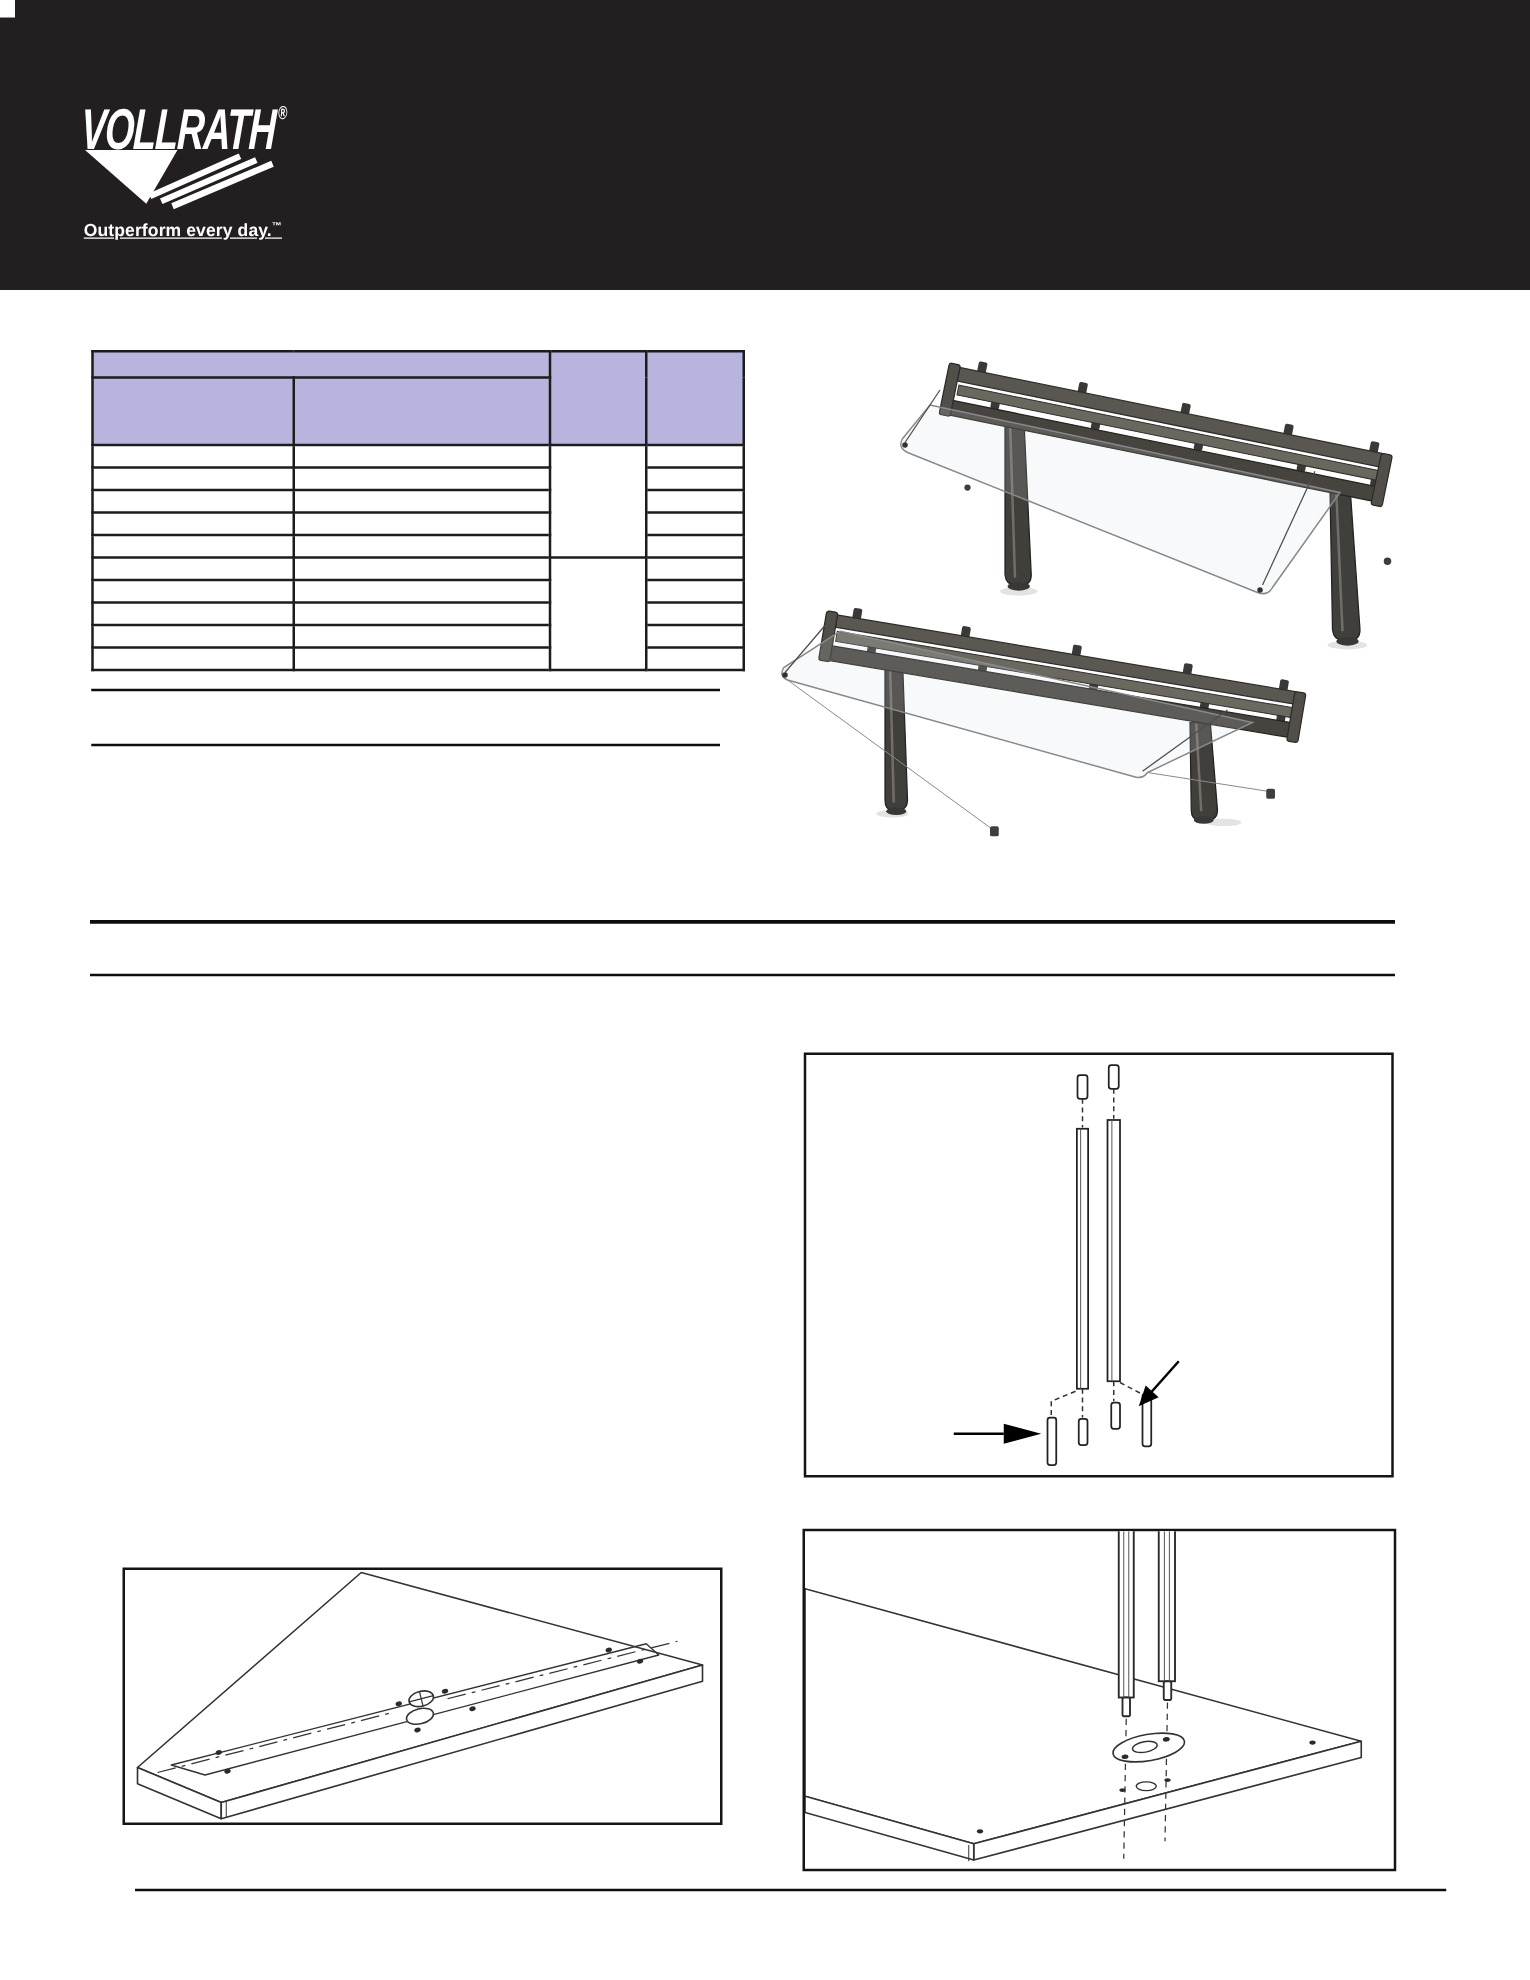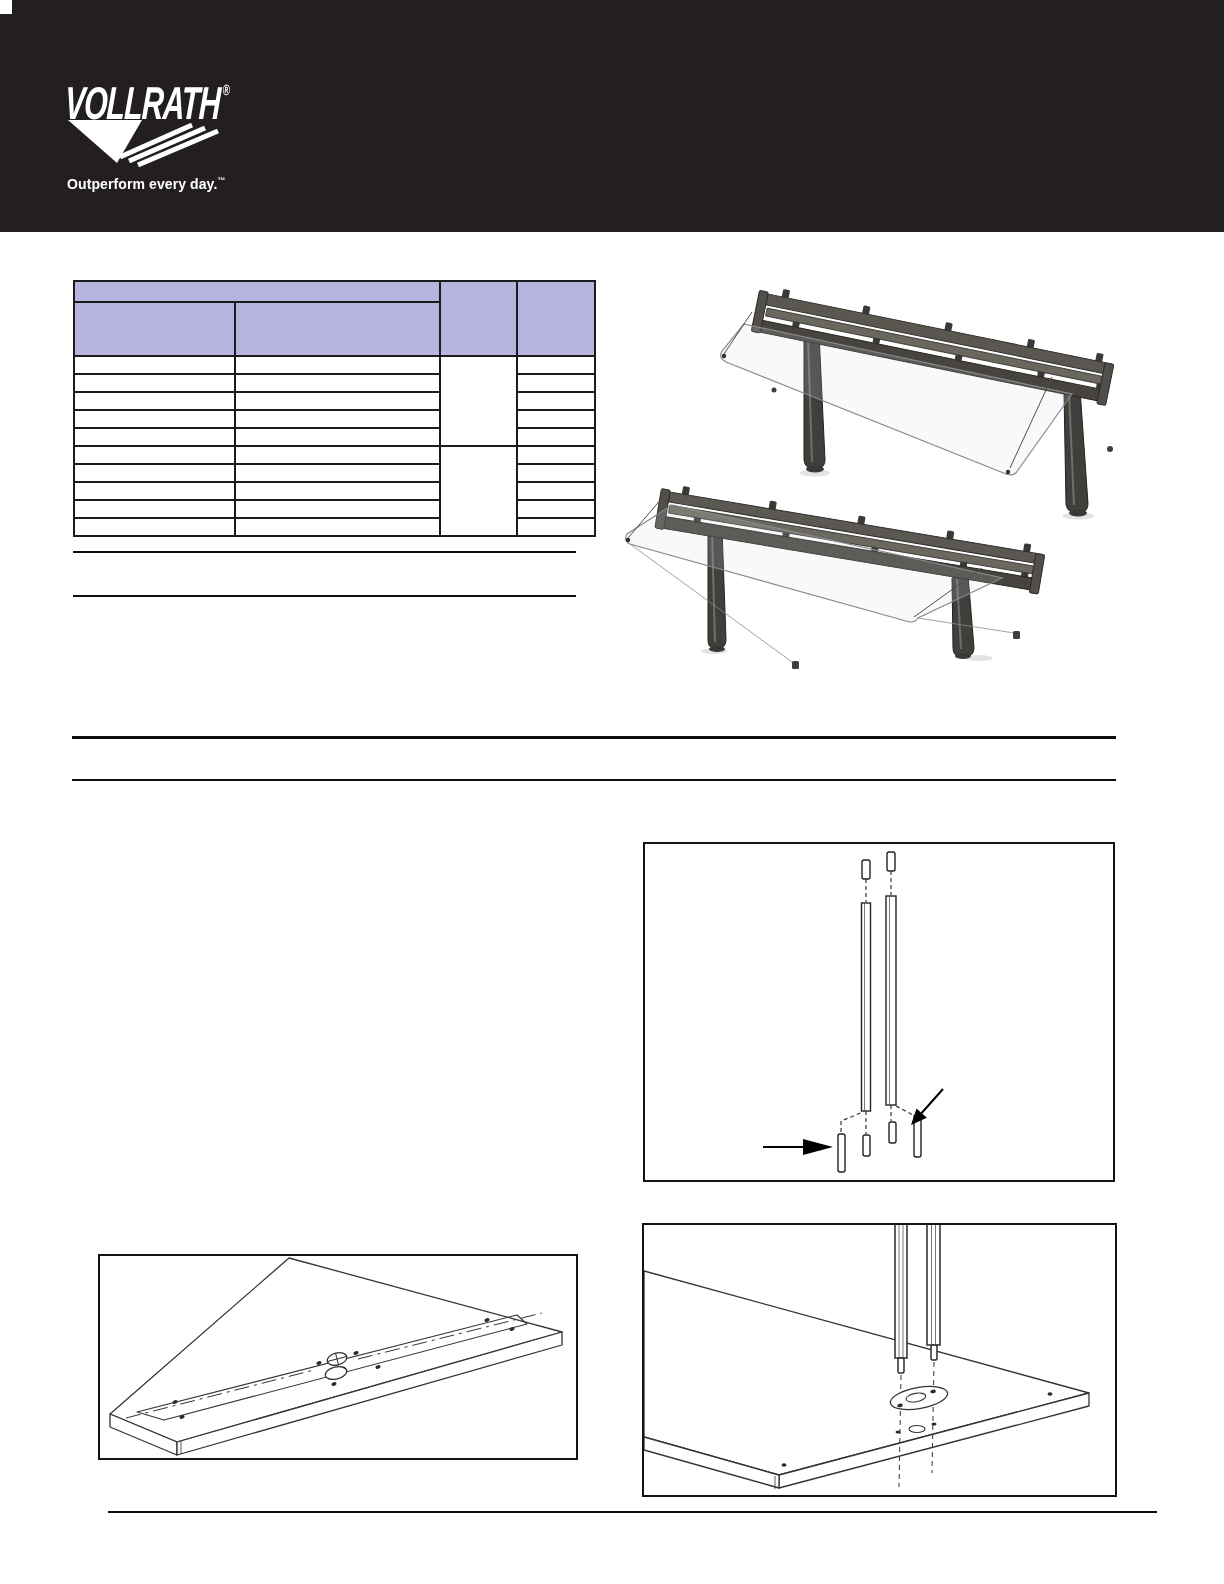--- a/index.html
+++ b/index.html
@@ -7,21 +7,21 @@
         font-family:"Liberation Sans",sans-serif;}
 
   
   .topbar{position:absolute;left:0;top:0;width:1224px;height:232px;background:var(--bar,#231f20);}
   .corner-notch{position:absolute;left:0;top:0;width:12px;height:14px;background:#ffffff;}
   .logo{position:absolute;left:66px;top:80px;width:280px;height:130px;color:#ffffff;}
   .logo-word{font-style:italic;font-weight:bold;font-size:46px;line-height:1;letter-spacing:-1.5px;
              transform:scaleX(.66) skewX(-4deg);transform-origin:0 0;white-space:nowrap;}
   .logo-word .reg{font-style:normal;font-size:15px;position:relative;top:-24px;margin-left:3px;letter-spacing:0;}
   .logo-chevron{position:absolute;left:2px;top:40px;}
-  .tagline{position:absolute;left:1px;top:96px;font-weight:bold;font-size:14px;letter-spacing:.1px;white-space:nowrap;}
+  .tagline{position:absolute;left:1px;top:96px;font-weight:bold;font-size:14px;letter-spacing:.1px;white-space:nowrap;text-decoration:underline;}
   .tagline sup{font-size:8px;}
 
   
   #spec-table{position:absolute;left:73px;top:280px;border-collapse:collapse;table-layout:fixed;}
   #spec-table td{border:2px solid var(--tbl-border,#1c1c1c);padding:0;height:16px;}
   #spec-table tr.hr1 td{height:19px;}
   #spec-table tr.hr2 td{height:52px;}
   #spec-table td.hd{background:var(--hdr-fill,#b7b4de);}
 
   

